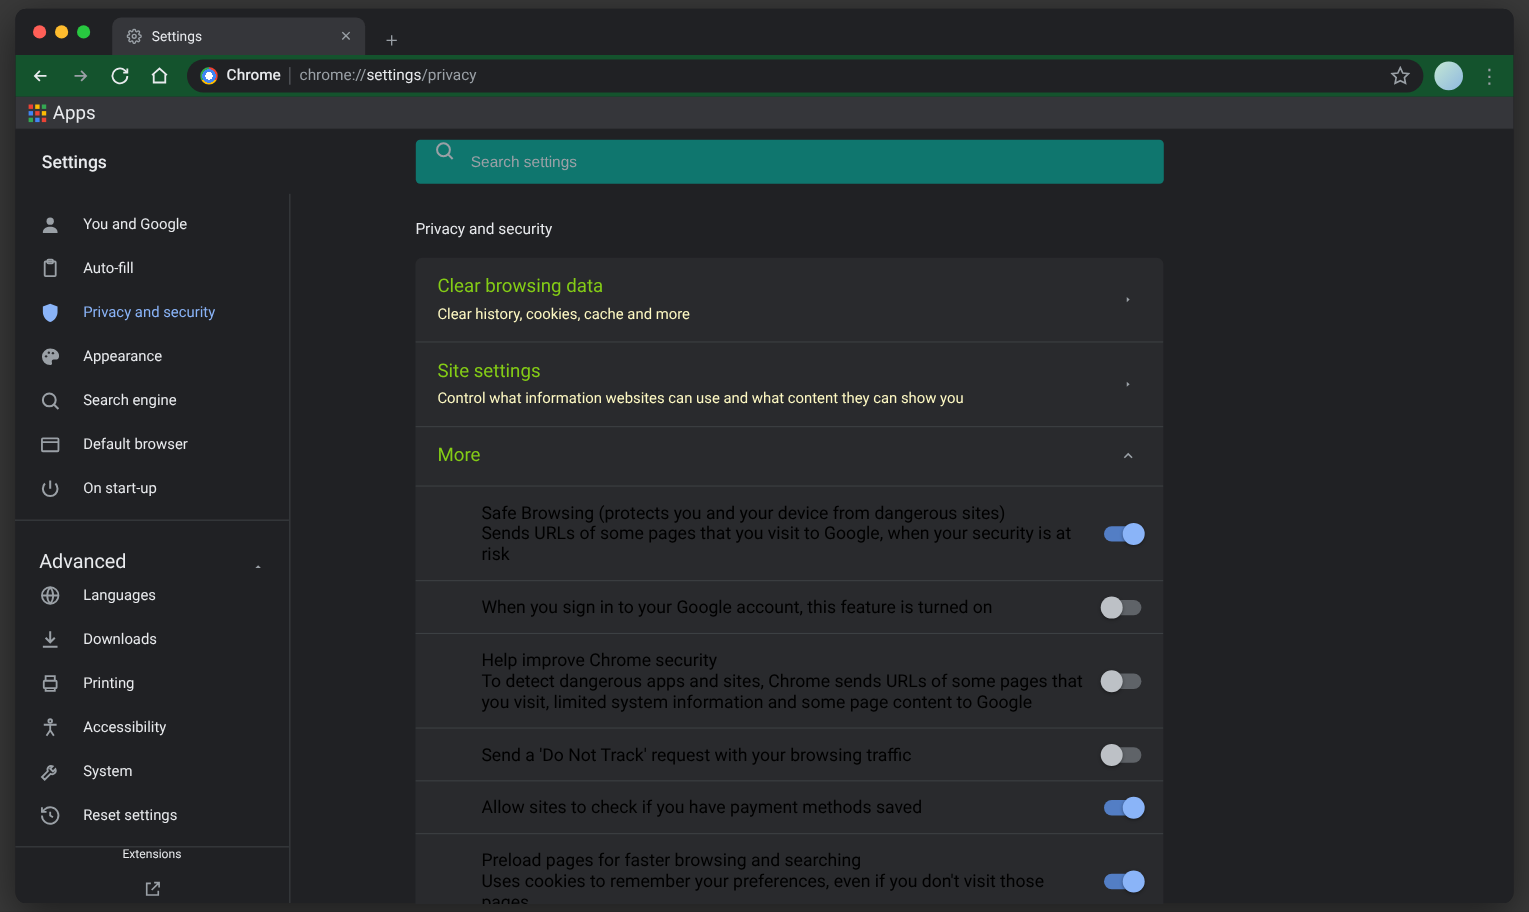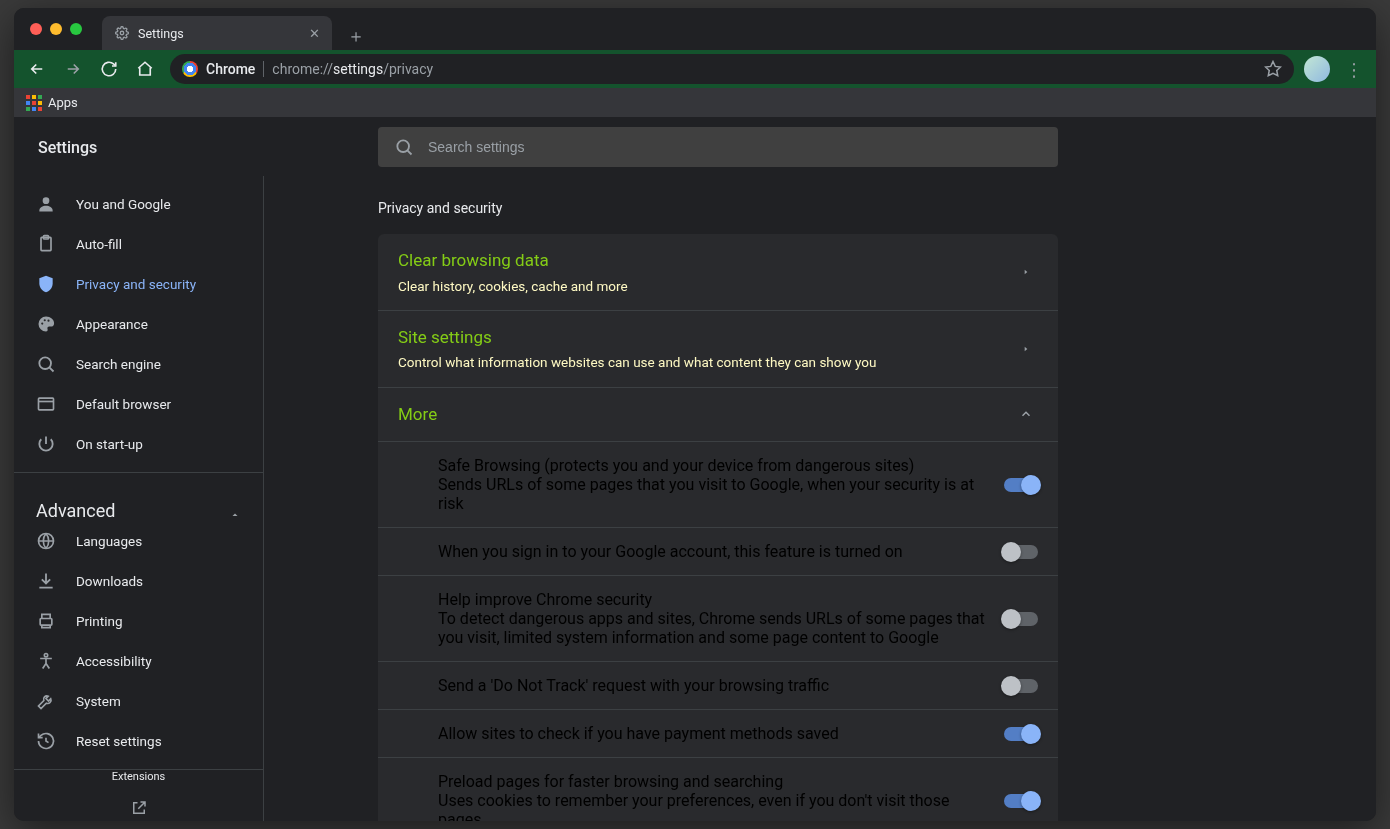--- a/index.html
+++ b/index.html
@@ -24,28 +24,28 @@
 .omnibox .chrome-glyph { width:16px; height:16px; border-radius:50%; background: radial-gradient(circle at 50% 50%, #fff 0 30%, #4285f4 30% 55%, transparent 55%), conic-gradient(#ea4335 0 120deg, #fbbc05 120deg 240deg, #34a853 240deg 360deg); }
 .omnibox .chrome-label { color: #e8eaed; font-weight: 500; }
 .omnibox .divider { width: 1px; height: 16px; background: #5f6368; }
 .omnibox .url { color: #9aa0a6; }
 .omnibox .url .strong { color: #e8eaed; }
 .omnibox .spacer { flex: 1; }
 .star { color:#9aa0a6; cursor:pointer; }
 .avatar { width: 26px; height: 26px; border-radius: 50%; background: linear-gradient(135deg,#c3e7d4,#8fb8e0); display:inline-block; margin: 0 4px; cursor:pointer; }
 .menu-dots { width: 28px; height: 28px; color: #9aa0a6; cursor:pointer; display:flex; align-items:center; justify-content:center; font-size:18px; }
 .bmbar { background: #35363a; height: 30px; display: flex; align-items: center; padding: 0 12px; gap: 8px; border-bottom: 1px solid #202124; }
-.bmitem { display:flex; align-items:center; gap:6px; color:#e8eaed; font-size:13px; cursor:pointer; }
+.bmitem { display:flex; align-items:center; gap:6px; color:#e8eaed; font-size:17px; cursor:pointer; }
 .apps-icon { width:16px; height:16px; display:grid; grid-template-columns:repeat(3,4px); grid-template-rows:repeat(3,4px); gap:2px; }
 .apps-icon div { width:4px; height:4px; }
 .apps-icon div:nth-child(1){background:#ea4335}.apps-icon div:nth-child(2){background:#fbbc05}.apps-icon div:nth-child(3){background:#34a853}.apps-icon div:nth-child(4){background:#4285f4}.apps-icon div:nth-child(5){background:#ea4335}.apps-icon div:nth-child(6){background:#fbbc05}.apps-icon div:nth-child(7){background:#34a853}.apps-icon div:nth-child(8){background:#4285f4}.apps-icon div:nth-child(9){background:#ea4335}
 .page { flex: 1; display: flex; flex-direction: column; background: #202124; overflow: hidden; }
 .page-header { height: 58px; display: flex; align-items: center; padding: 0 24px; }
 .page-title { color: #e8eaed; font-size: 16px; font-weight: 500; width: 340px; }
-.searchbox { width: 680px; height: 40px; background: #404040; border-radius: 4px; display: flex; align-items: center; padding: 0 16px; gap: 14px; }
+.searchbox { width: 680px; height: 40px; background: #0f766e; border-radius: 4px; display: flex; padding: 0 16px; gap: 14px; }
 .searchbox .sicon { color: #9aa0a6; }
 .searchbox input { background: transparent; border: none; outline: none; color: #e8eaed; font-size: 14px; flex: 1; }
 .searchbox input::placeholder { color: #9aa0a6; }
 .page-body { flex: 1; display: flex; overflow: hidden; position: relative; }
 .sidebar { width: 250px; overflow-y: auto; padding: 8px 0; border-right: 1px solid #3c4043; position: relative; }
 .sidebar::-webkit-scrollbar { width: 10px; }
 .sidebar::-webkit-scrollbar-thumb { background: #5f6368; border-radius: 5px; }
 .nav-item { height: 40px; display: flex; align-items: center; padding: 0 22px; gap: 20px; color: #e8eaed; font-size: 13.5px; cursor: pointer; }
 .nav-item.active { color: #8ab4f8; }
 .nav-item .nicon { width: 20px; height: 20px; color: #9aa0a6; display:flex; align-items:center; justify-content:center; }

